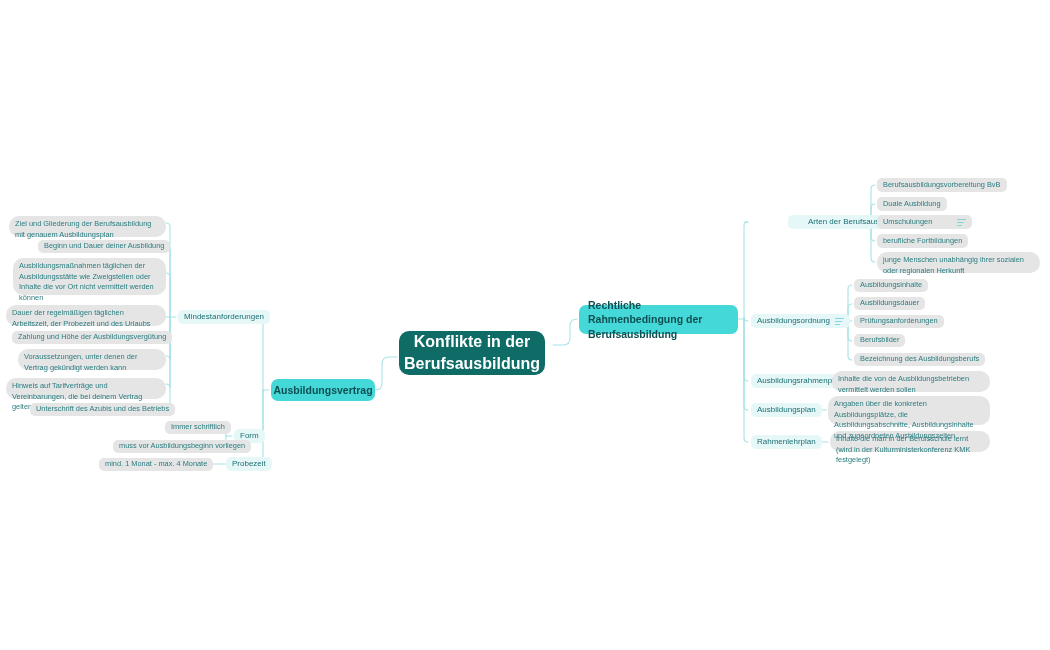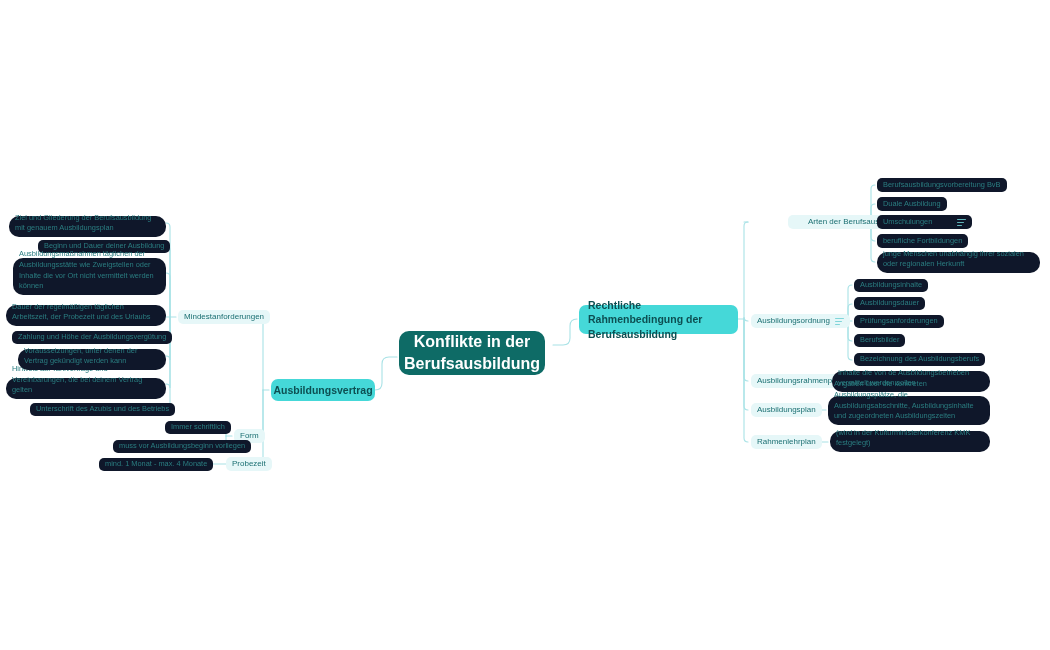--- a/index.html
+++ b/index.html
@@ -37,26 +37,26 @@
     background:#e6f7f8;
     border-radius:5px;
     display:flex;align-items:center;gap:5px;
     padding:3px 6px;
     white-space:nowrap;
   }
   
   .leaf{
     color:#2a7d80;
     font-size:7.4px;line-height:1.45;
-    background:#0f172a;
+    background:#e5e5e5;
     border-radius:5px;
     display:flex;align-items:center;
     padding:3px 6px;
   }
-  .leaf.multi{align-items:flex-end;border-radius:10px;}
+  .leaf.multi{align-items:flex-start;border-radius:10px;}
   .leaf .txt{display:block;}
   .t-right{text-align:left;}
   .t-left{text-align:left;}
 
   .note-icon{
     display:inline-block;width:9px;height:7px;flex:0 0 auto;
     position:relative;opacity:.85;
   }
   .note-icon i{
     position:absolute;left:0;height:1px;background:#6fd0d4;border-radius:1px;display:block;

